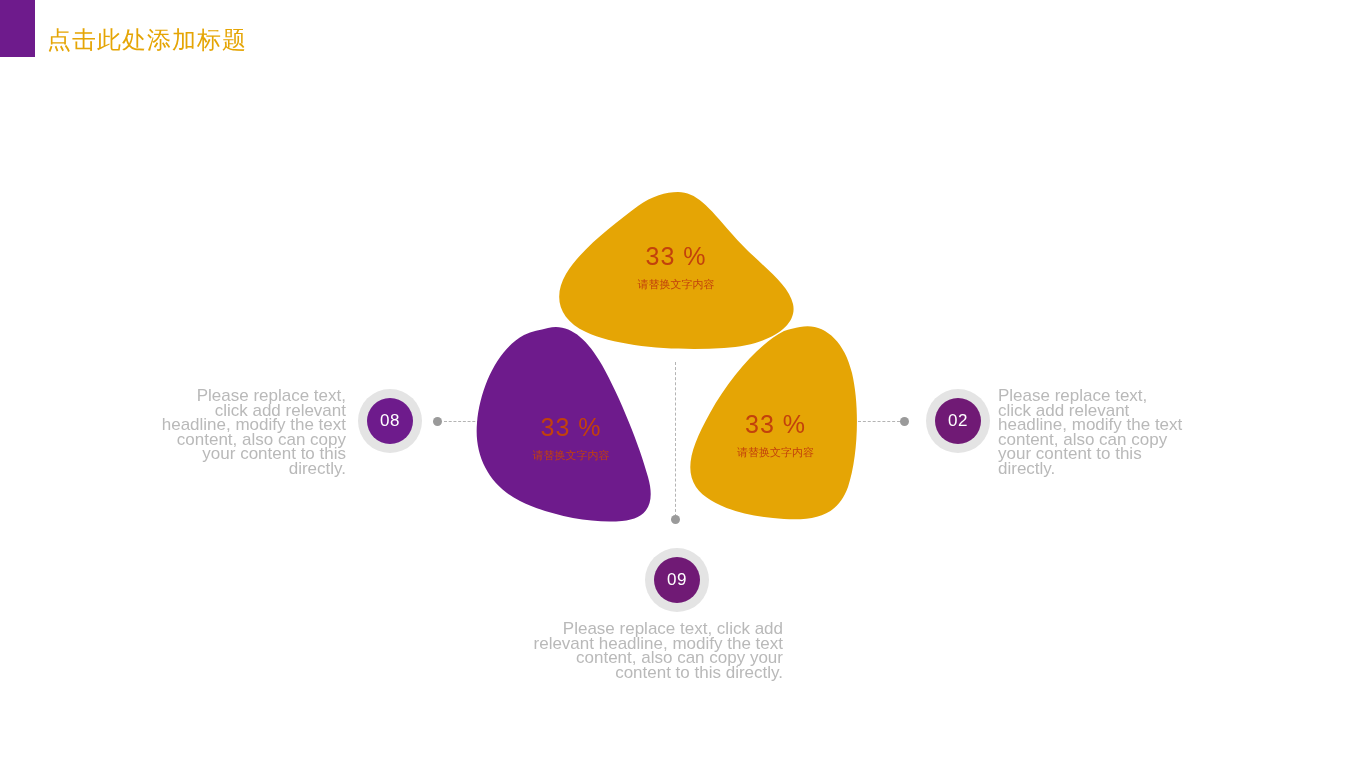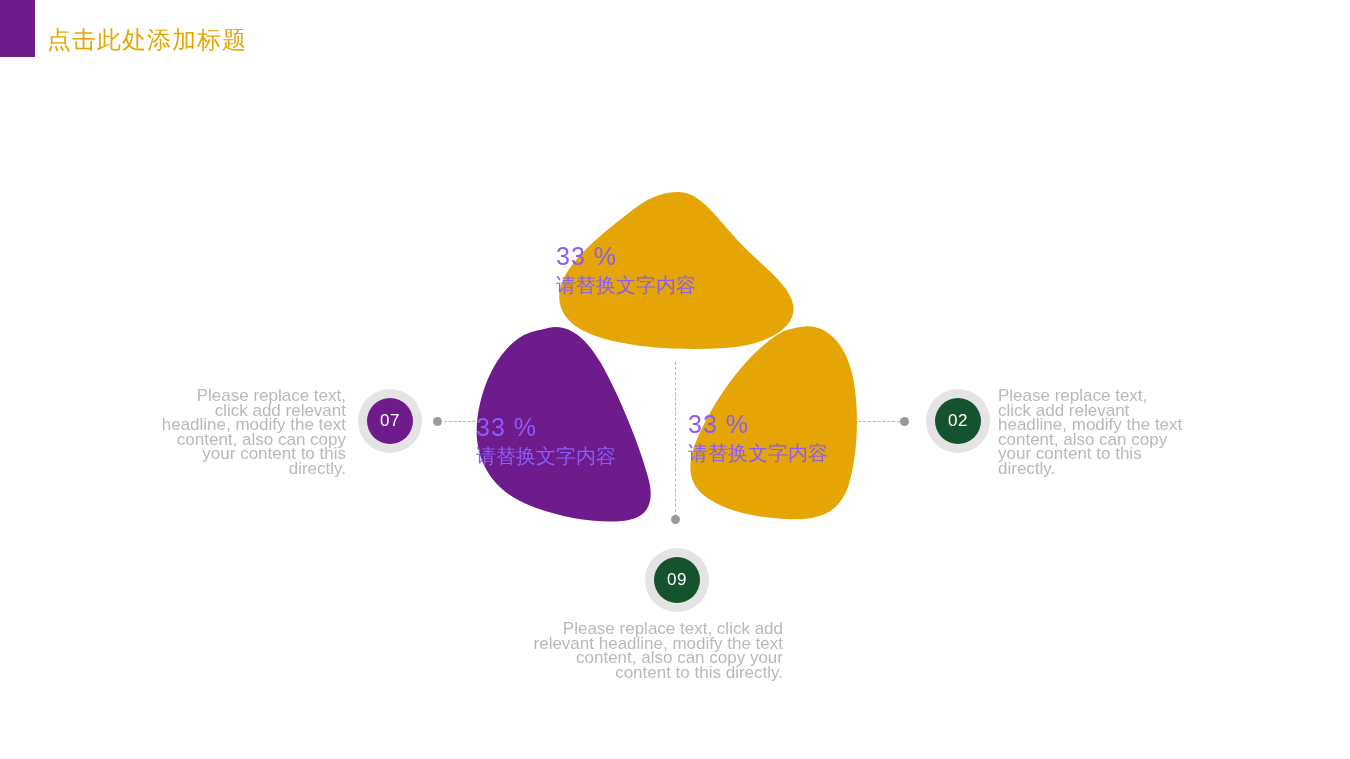--- a/index.html
+++ b/index.html
@@ -44,34 +44,35 @@
     position: absolute;
   }
   .blob svg {
     display: block;
     overflow: visible;
   }
   .blob-label {
     position: absolute;
     left: 0;
     right: 0;
-    color: #8b5cf6;
+    text-align: center;
+    color: #c2410c;
     pointer-events: none;
   }
   .blob-pct {
     font-size: 25px;
     line-height: 28px;
     letter-spacing: 1px;
     font-family: "Liberation Sans", sans-serif;
   }
   .blob-sub {
-    font-size: 20px;
+    font-size: 11px;
     line-height: 22px;
     margin-top: 4px;
-    font-family: Liberation Serif, serif;
+    font-family: Liberation Mono, monospace;
   }
 
   #blob-top    { left: 556px; top: 190px; width: 240px; height: 160px; }
   #blob-left   { left: 476px; top: 325px; width: 190px; height: 200px; }
   #blob-right  { left: 688px; top: 325px; width: 175px; height: 195px; }
 
   #blob-top .blob-label    { top: 52px; }
   #blob-left .blob-label   { top: 88px; }
   #blob-right .blob-label  { top: 85px; }
 
@@ -117,21 +118,21 @@
     border-radius: 50%;
     display: flex;
     align-items: center;
     justify-content: center;
     color: #ffffff;
     font-size: 17px;
     letter-spacing: 0.5px;
     font-family: "Liberation Sans", sans-serif;
   }
   .badge-purple .badge-inner { background: #6E1B8C; }
-  .badge-amber  .badge-inner { background: #14532d; }
+  .badge-amber  .badge-inner { background: #701a75; }
 
   #badge-01 { left: 358px; top: 389px; }
   #badge-02 { left: 926px; top: 389px; }
   #badge-03 { left: 645px; top: 548px; }
 
   
   .desc {
     position: absolute;
     font-size: 17px;
     line-height: 14.5px;
@@ -204,21 +205,21 @@
                C 42 52, 72 18, 96 6
                C 101 4, 107 3, 112 2 Z" fill="#E5A505"></path>
     </svg>
     <div class="blob-label">
       <div class="blob-pct">33 %</div>
       <div class="blob-sub">请替换文字内容</div>
     </div>
   </div>
 
   <div class="badge badge-purple" id="badge-01">
-    <div class="badge-inner">07</div>
+    <div class="badge-inner">08</div>
   </div>
 
   <div class="badge badge-amber" id="badge-02">
     <div class="badge-inner">02</div>
   </div>
 
   <div class="badge badge-amber" id="badge-03">
     <div class="badge-inner">09</div>
   </div>
 

